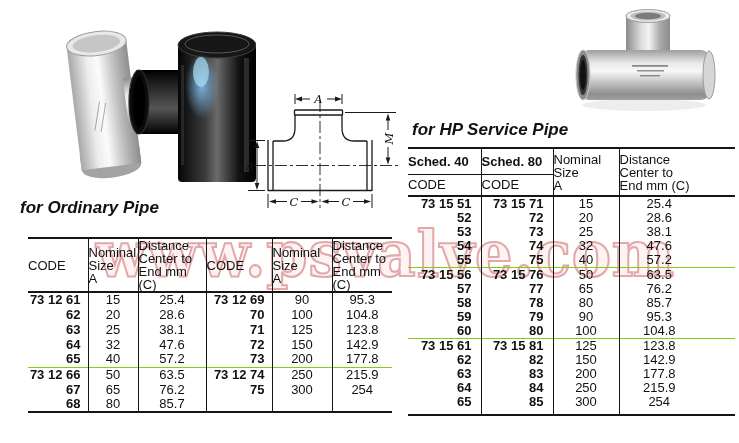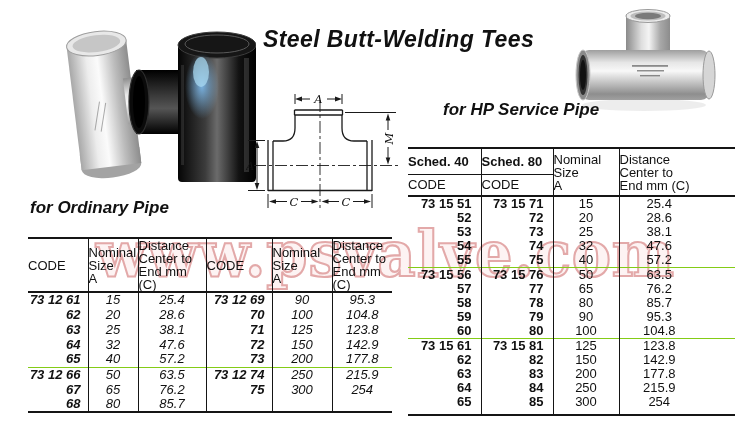--- a/index.html
+++ b/index.html
@@ -7,32 +7,32 @@
         font-family:"Liberation Sans",sans-serif;color:#111;}
   
   .watermark{position:absolute;left:96px;top:222px;z-index:0;
     font-family:"DejaVu Serif",serif;font-weight:bold;font-size:64px;line-height:64px;
     color:#fdf3f3;-webkit-text-stroke:2.2px #e3a9a9;letter-spacing:1px;
     transform:scaleX(.92);transform-origin:left top;white-space:nowrap;user-select:none;}
   
   .title{position:absolute;left:263px;top:26px;font-size:23px;font-weight:bold;font-style:italic;
     letter-spacing:.4px;z-index:2;}
   .section-label{position:absolute;font-size:17px;font-weight:bold;font-style:italic;z-index:2;}
-  .label-ordinary{left:30px;top:198px;}
-  .label-hp{left:412px;top:100px;margin-left:31px;}
+  .label-ordinary{left:20px;top:198px;}
+  .label-hp{left:412px;top:120px;}
   
   table{border-collapse:collapse;table-layout:fixed;position:absolute;z-index:1;background:transparent;
         border-top:2px solid #151515;border-bottom:2px solid #151515;}
   th,td{font-size:13px;line-height:14px;padding:0;overflow:hidden;}
   thead th{font-weight:normal;white-space:pre-line;text-align:left;vertical-align:middle;line-height:13px;}
   #ordinary-table{left:28px;top:237px;width:364px;}
   #hp-table{left:408px;top:147px;width:327px;}
   #ordinary-table thead tr{height:53px;}
   #ordinary-table thead th{border-bottom:2px solid #151515;}
-  #ordinary-table tbody tr{height:15px;font-style:italic;}
+  #ordinary-table tbody tr{height:15px;}
   #ordinary-table th:nth-child(n+2),#ordinary-table td:nth-child(n+2){border-left:1.5px solid #151515;}
   #ordinary-table td:nth-child(1),#ordinary-table td:nth-child(4){font-weight:bold;text-align:right;padding-right:7px;}
   #ordinary-table td:nth-child(2),#ordinary-table td:nth-child(5){text-align:center;}
   #ordinary-table td:nth-child(3),#ordinary-table td:nth-child(6){text-align:center;}
   #hp-table thead tr:nth-child(1){height:26px;}
   #hp-table thead tr:nth-child(2){height:22px;}
   #hp-table tbody tr{height:14px;}
   #hp-table th.sched{font-weight:bold;border-bottom:1.5px solid #151515;}
   #hp-table th.span2{border-bottom:2px solid #151515;}
   #hp-table thead tr:nth-child(2) th{border-bottom:2px solid #151515;}
@@ -112,21 +112,20 @@
       <rect x="160" y="33" width="78" height="139" rx="4" fill="url(#blkV)"></rect>
       <ellipse cx="199" cy="35" rx="39" ry="13" fill="#161616" stroke="#3c3c3c" stroke-width="1"></ellipse>
       <ellipse cx="199" cy="34" rx="32" ry="9" fill="none" stroke="#5a5a5a" stroke-width="1"></ellipse>
       <ellipse cx="184" cy="76" rx="17" ry="33" fill="url(#blu)"></ellipse>
       <ellipse cx="183" cy="62" rx="8" ry="15" fill="#a8d8f0" opacity=".75"></ellipse>
       <rect x="226" y="48" width="5" height="114" fill="#fff" opacity=".14"></rect>
       <rect x="163" y="55" width="3" height="100" fill="#fff" opacity=".10"></rect>
     </g>
   </svg>
 
-  <div class="title">Steel Butt-Welding Tees</div>
 
   <svg id="diagram" class="fig" width="180" height="132" viewBox="0 0 180 132">
     <g stroke="#1a1a1a" stroke-width="1.3" fill="none">
       <path d="M27,55 H37 Q49,55 49,42 V29"></path>
       <path d="M96,29 V42 Q96,55 108,55 H121"></path>
       <path d="M22,104.5 H126"></path>
       <path d="M22,54 V105"></path>
         <path d="M27,55 V104"></path>
       <path d="M121,55 V104"></path>
         <path d="M126,54 V105"></path>

